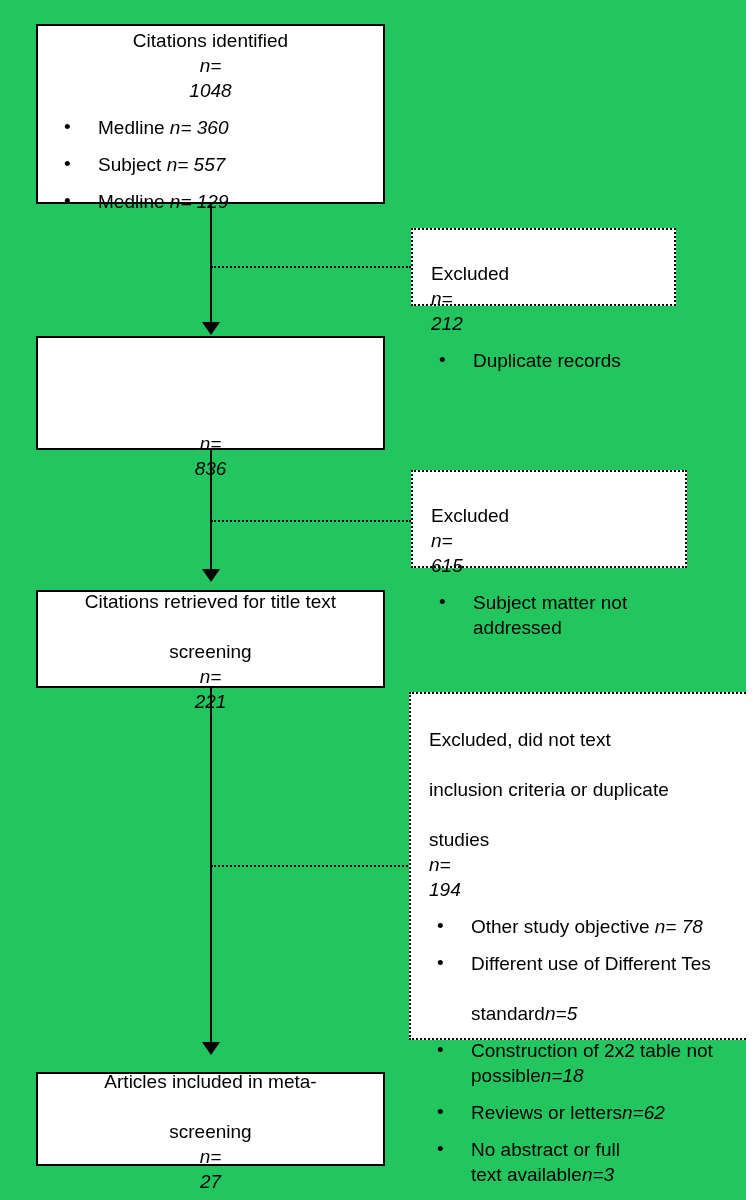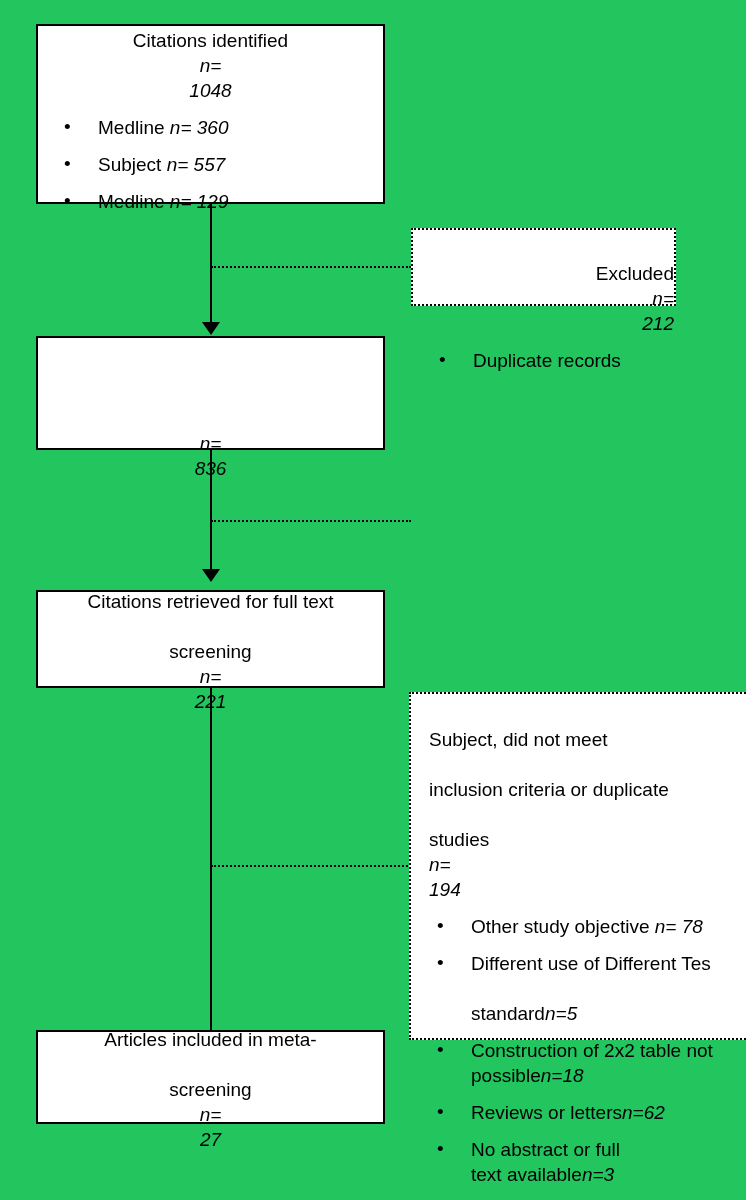--- a/index.html
+++ b/index.html
@@ -146,21 +146,21 @@
     </div>
   </div>
 
   <div class="vline" style="left:210px; top:204px; height:126px;"></div>
   <div class="arrowhead" style="left:202px; top:322px;"></div>
 
   <div class="hdotted" style="left:211px; top:266px; width:200px;"></div>
 
   <div class="box dotted exclusion" style="left:411px; top:228px; width:265px; height:78px;">
     <div class="box-inner" style="padding-top:6px;">
-      <div class="excl-title" style="padding-left:18px;text-align:right;">
+      <div class="excl-title" style="padding-left:18px;">
         <span>Excluded</span>
         <span class="n">n=</span>
         <span class="n">212</span>
       </div>
       <ul class="bullets excl-list">
         <li>
           <span>Duplicate records</span>
         </li>
       </ul>
     </div>
@@ -175,41 +175,55 @@
         <span class="n">836</span>
       </div>
     </div>
   </div>
 
   <div class="vline" style="left:210px; top:450px; height:127px;"></div>
   <div class="arrowhead" style="left:202px; top:569px;"></div>
 
   <div class="hdotted" style="left:211px; top:520px; width:200px;"></div>
 
+  <div class="box dotted exclusion" style="left:411px; top:470px; width:276px; height:98px;">
+    <div class="box-inner" style="padding-top:6px;">
+      <div class="excl-title" style="padding-left:18px;">
+        <span>Excluded</span>
+        <span class="n">n=</span>
+        <span class="n">615</span>
+      </div>
+      <ul class="bullets excl-list" style="padding-right:40px;">
+        <li>
+          <span>Subject matter not addressed</span>
+        </li>
+      </ul>
+    </div>
+  </div>
 
   <div class="box solid" style="left:36px; top:590px; width:349px; height:98px;">
     <div class="box-inner">
       <div class="title">
-        <span>Citations retrieved for full text</span><br>
+        <span>Citations retrieved for title text</span><br>
         <span>screening</span>
         <span class="n">n=</span>
         <span class="n">221</span>
       </div>
     </div>
   </div>
 
   <div class="vline" style="left:210px; top:688px; height:362px;"></div>
   <div class="arrowhead" style="left:202px; top:1042px;"></div>
 
   <div class="hdotted" style="left:211px; top:865px; width:200px;"></div>
 
   <div class="box dotted exclusion" style="left:409px; top:692px; width:352px; height:348px;">
     <div class="box-inner" style="padding-top:8px;">
       <div class="excl-title" style="padding-left:18px;">
-        <span>Subject, did not meet</span><br>
+        <span>Excluded, did not text</span><br>
         <span>inclusion criteria or duplicate</span><br>
         <span>studies</span>
         <span class="n">n=</span>
         <span class="n">194</span>
       </div>
       <ul class="bullets excl-list" style="padding-right:0px;">
         <li class="nowrap-clip">
           <span>Other study objective</span>
           <span class="n">n=</span>
           <span class="n">78</span>
@@ -228,21 +242,21 @@
         <li style="padding-right:100px;">
           <span>No abstract or full text available</span><span class="n">n=</span><span class="n">3</span>
         </li>
         <li>
           <span>Duplicate studies</span><span class="n">n=</span><span class="n">28</span>
         </li>
       </ul>
     </div>
   </div>
 
-  <div class="box solid" style="left:36px; top:1030px; width:349px; height:94px;">
+  <div class="box solid" style="left:36px; top:1072px; width:349px; height:94px;">
     <div class="box-inner">
       <div class="title">
         <span>Articles included in meta-</span><br>
         <span>screening</span>
         <span class="n">n=</span>
         <span class="n">27</span>
       </div>
     </div>
   </div>
 

